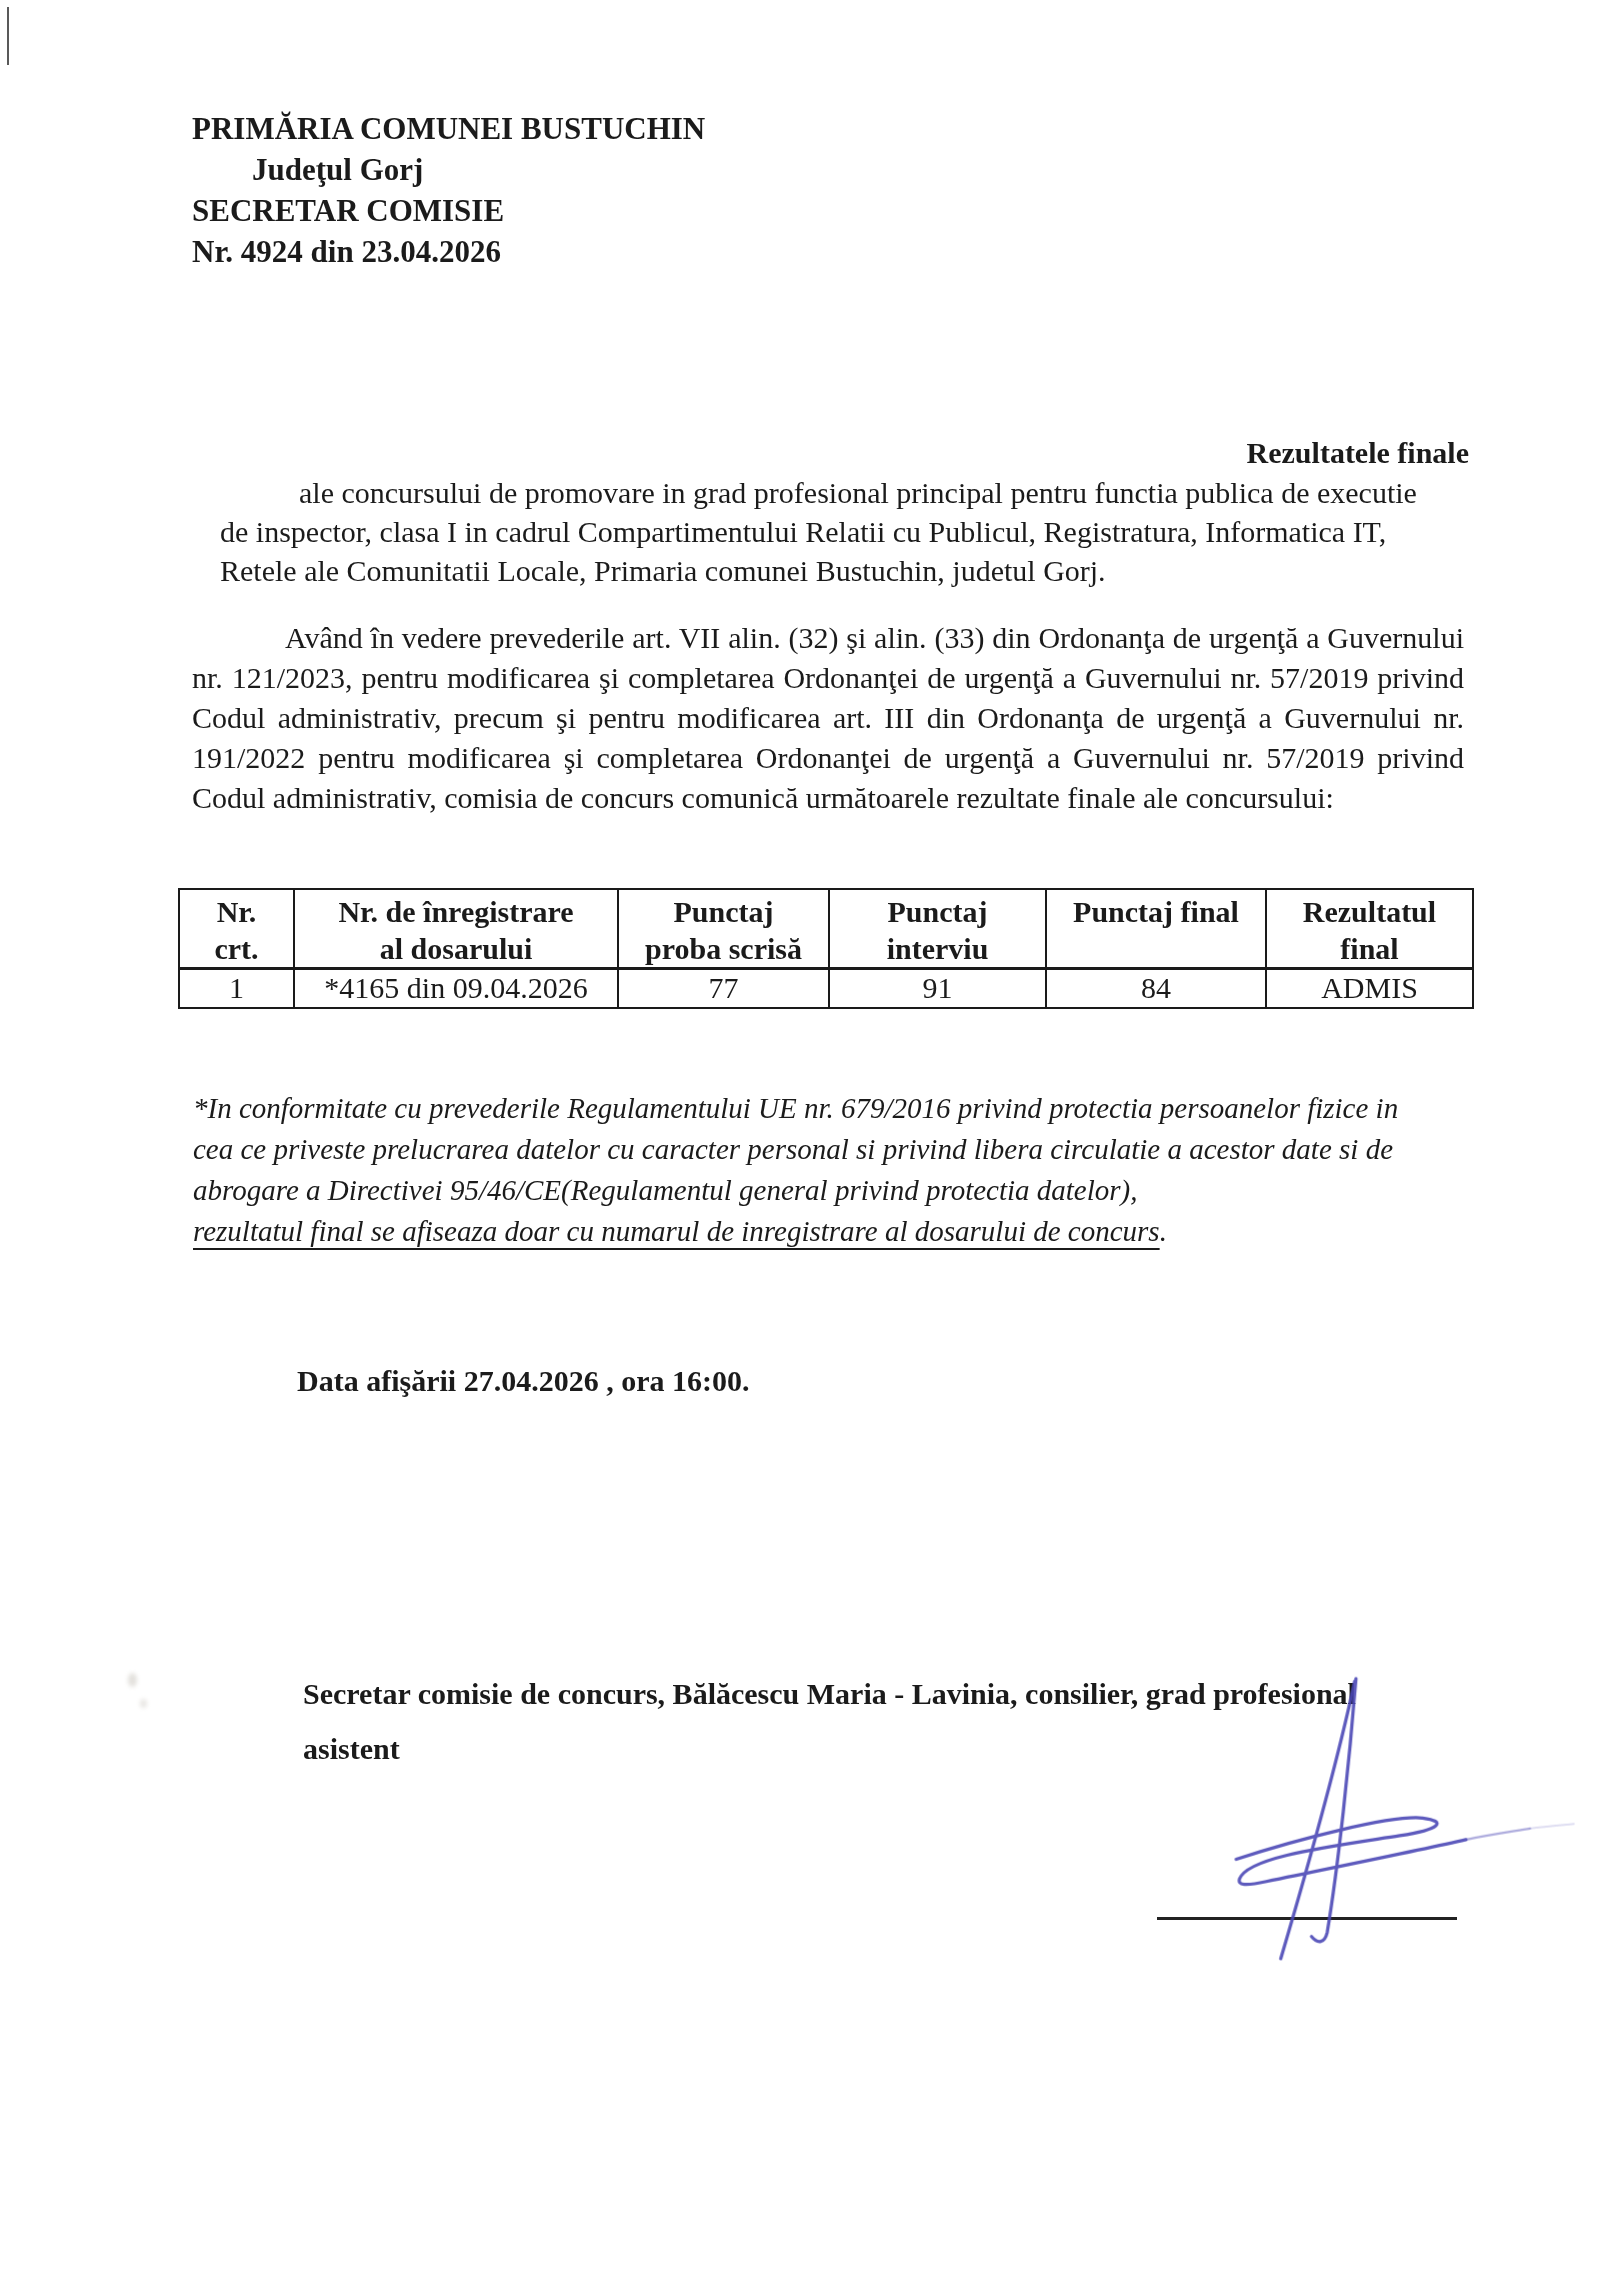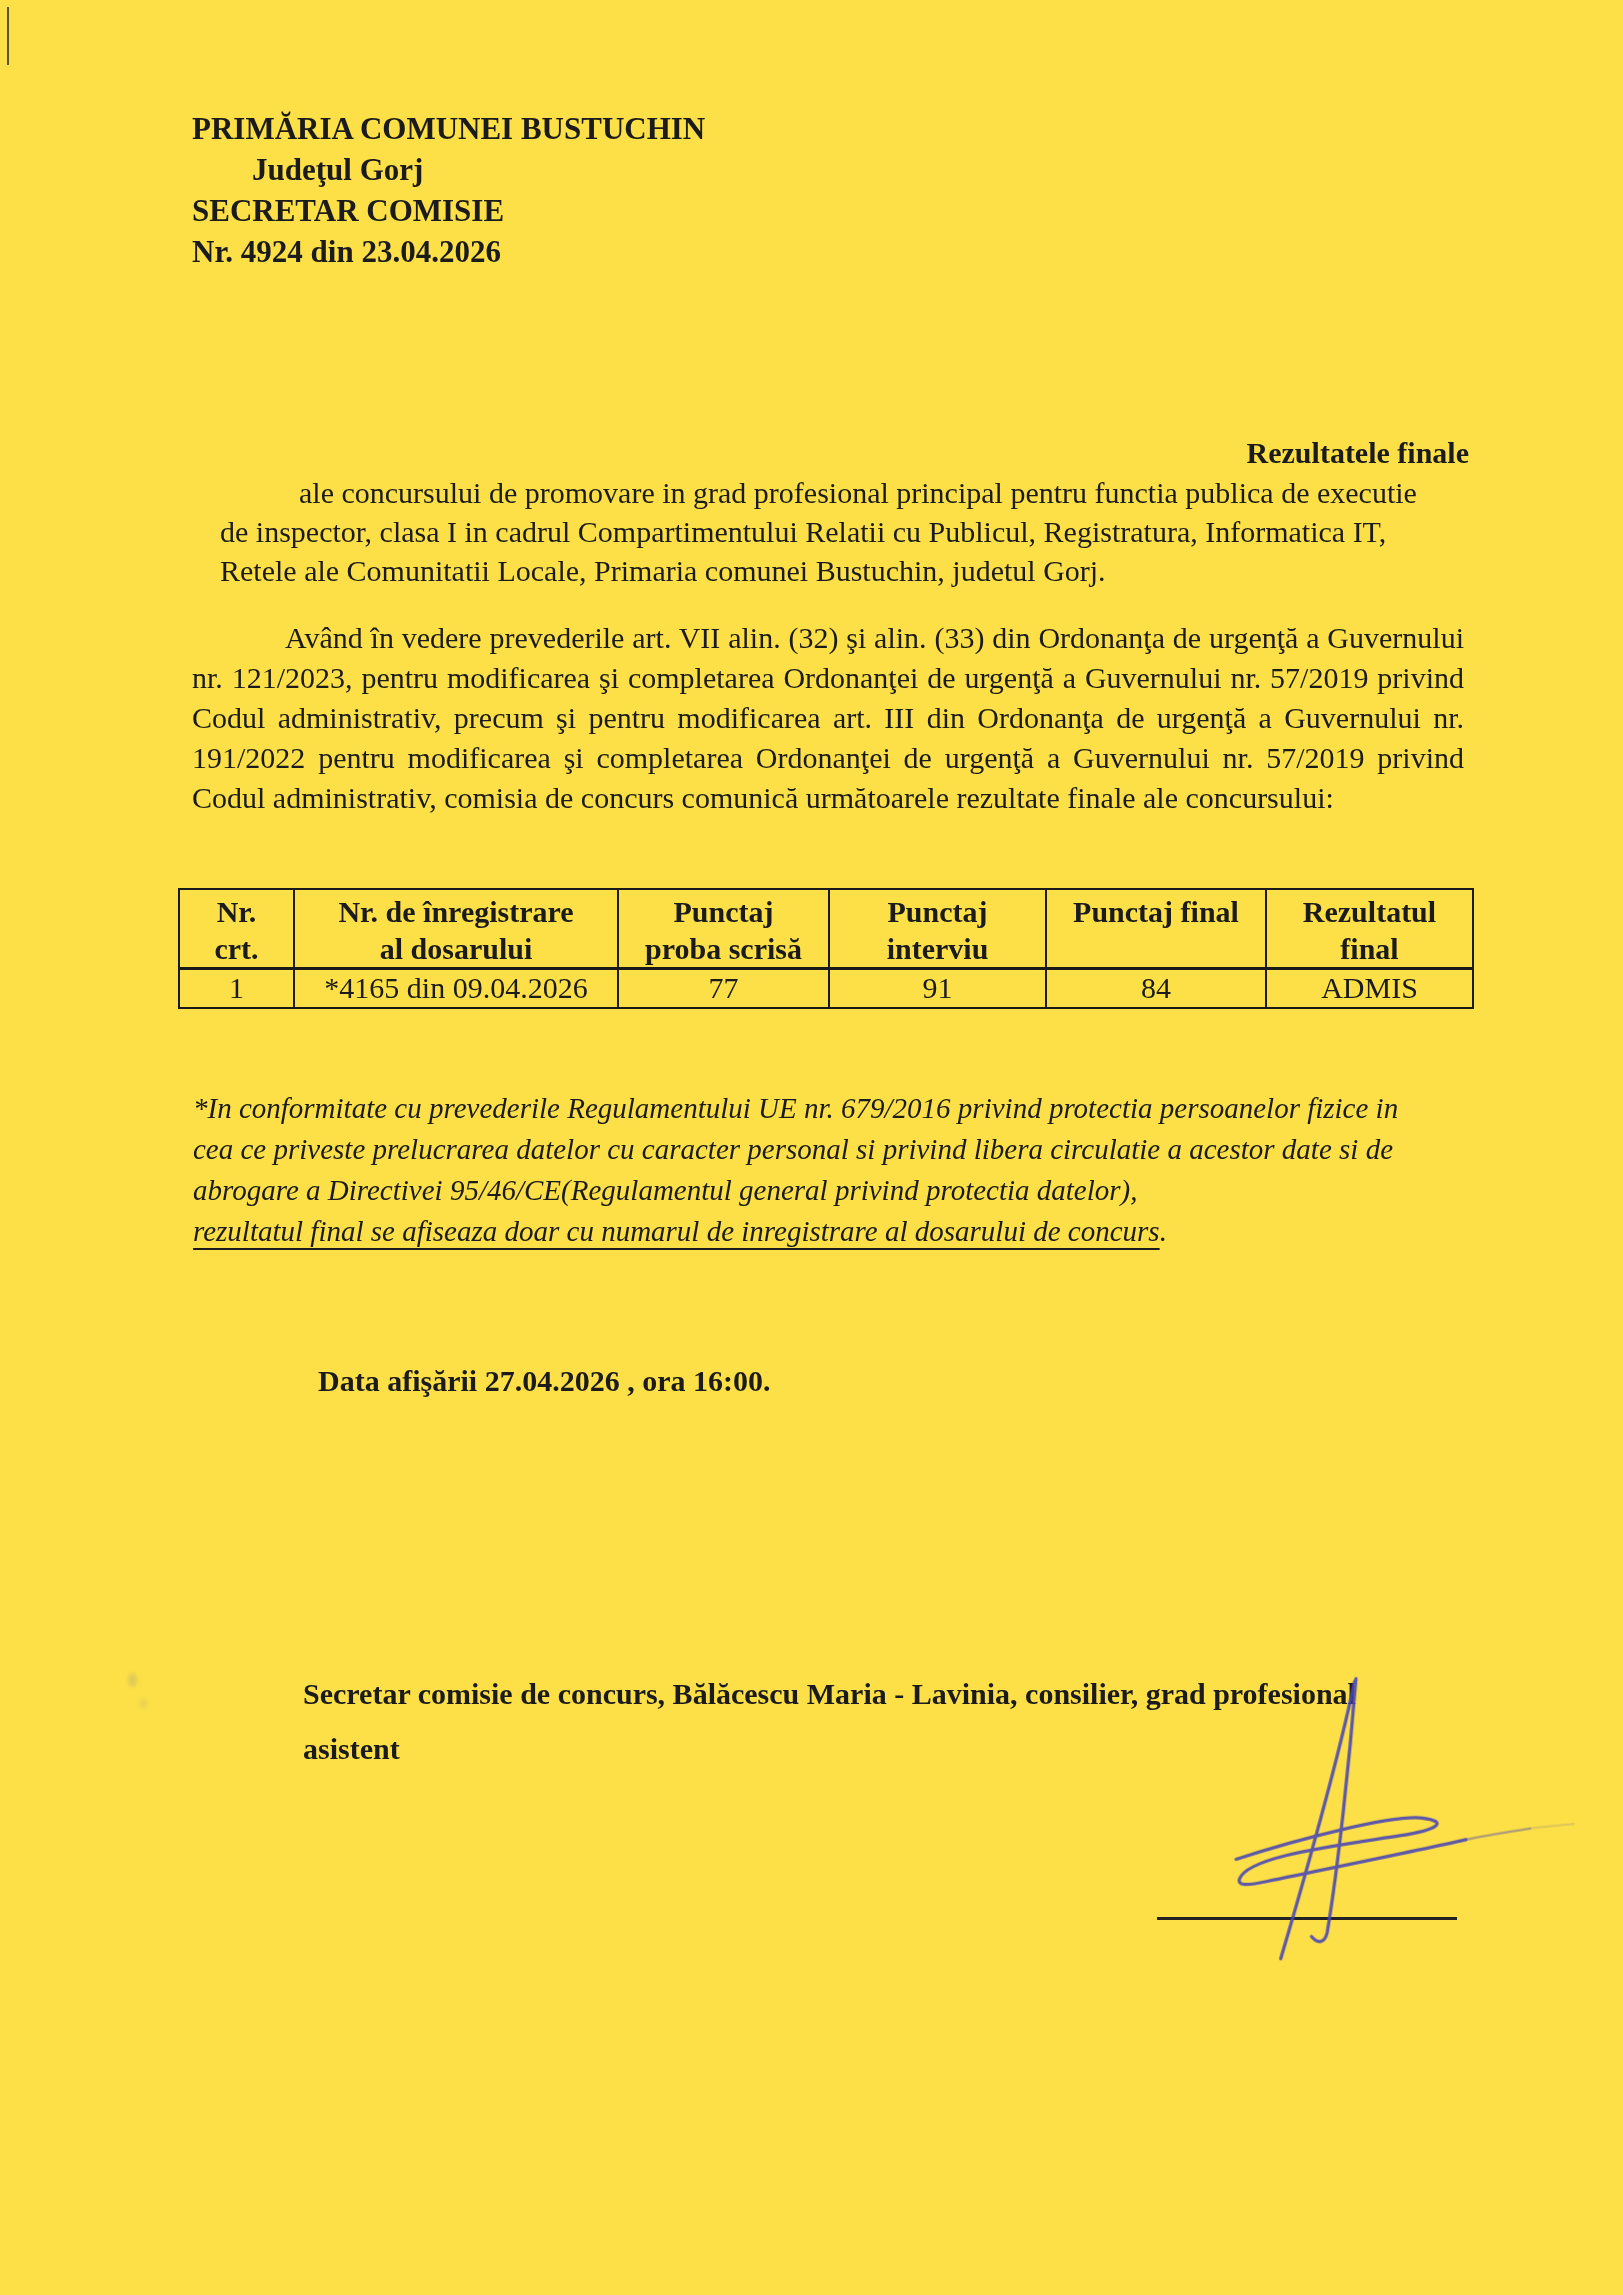--- a/index.html
+++ b/index.html
@@ -1,17 +1,17 @@
 <!DOCTYPE html>
 <html style="font-size:10.5px"><head>
 <meta charset="utf-8">
 <style>
   html,body{margin:0;padding:0;background:#e8e8e8;}
   .paper{
-    position:relative;width:1623px;height:2295px;background:#fde047;
+    position:relative;width:1623px;height:2295px;background:#ffffff;
     font-family:"Liberation Serif","DejaVu Serif",serif;color:#1b1b1b;
     overflow:hidden;
   }
   
   .artifact-edge{position:absolute;left:6.5px;top:6.5px;width:2px;height:58px;background:#3c3c3c;opacity:.85;}
   .smudge{position:absolute;border-radius:50%;background:#9a9283;filter:blur(2px);}
   .smudge.s1{left:128px;top:1673px;width:9.2px;height:14.4px;opacity:.28;}
   .smudge.s2{left:140px;top:1699px;width:6.5px;height:9.2px;opacity:.22;}
 
   .letterhead{position:absolute;left:192px;top:108px;font-weight:bold;font-size:31px;line-height:41px;white-space:nowrap;}
@@ -24,21 +24,21 @@
   .legal{position:absolute;left:192px;top:618px;width:1272px;text-align:justify;line-height:40px;text-indent:93px;}
 
   .results{position:absolute;left:178px;top:888px;width:1295px;border-collapse:collapse;table-layout:fixed;font-size:30px;border-radius:31px;}
   .results th,.results td{border:2.6px solid #1a1a1a;text-align:center;padding:0;}
   .results th{font-weight:bold;white-space:pre-line;vertical-align:top;line-height:37px;height:73px;padding-top:2.6px;border-bottom-width:3.9px;}
   .results td{height:37px;vertical-align:middle;}
 
   .footnote{position:absolute;left:193px;top:1088px;width:1247px;font-style:italic;font-size:29px;line-height:41px;}
   .fn-u{text-decoration:underline;text-decoration-thickness:2px;text-underline-offset:7.2px;}
 
-  .date-line{position:absolute;left:318px;top:1360px;font-weight:bold;font-size:30px;line-height:41px;white-space:nowrap;}
+  .date-line{position:absolute;left:297px;top:1360px;font-weight:bold;font-size:30px;line-height:41px;white-space:nowrap;}
 
   .secretary{position:absolute;left:303px;top:1666px;width:1185px;font-weight:bold;font-size:30px;line-height:55px;}
 
   .sig-line{position:absolute;left:1157px;top:1917px;width:300px;height:3.3px;background:#222;}
   .sig{position:absolute;left:1047px;top:1663px;width:576px;height:314px;}
 </style>
 </head>
 <body>
 
 <div class="paper">

